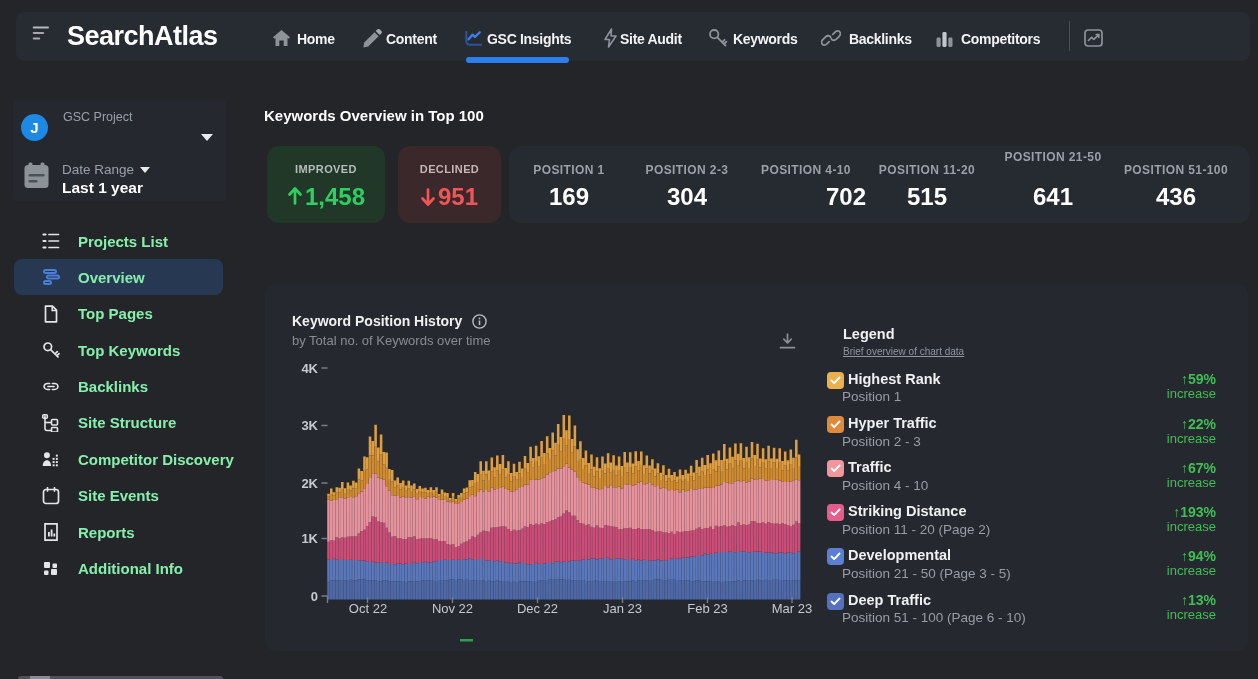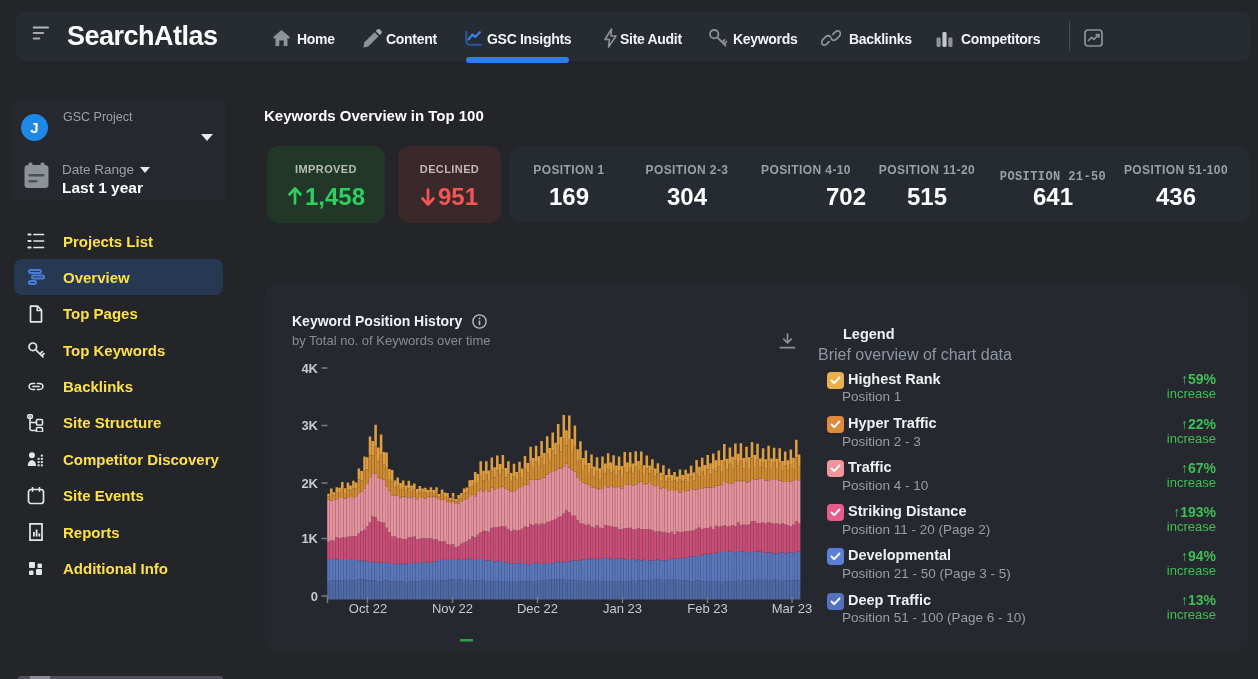--- a/index.html
+++ b/index.html
@@ -8,21 +8,21 @@
   .abs { position:absolute; }
   #root { position:relative; width:1258px; height:679px; }
   .navbar { left:16px; top:12px; width:1234px; height:49px; background:#272b32; border-radius:8px; }
   .navitem { top:12px; height:49px; display:flex; align-items:center; gap:8px;
     color:#f2f3f5; font-size:14px; letter-spacing:-0.3px; font-weight:bold; }
   .logo { color:#fff; font-weight:bold; font-size:27px; letter-spacing:-0.5px; }
   .gscblock { left:13px; top:100px; width:213px; height:101px; background:#25282f; border-radius:4px; }
   .avatar { left:21px; top:114px; width:27px; height:27px; border-radius:50%; background:#1e88e5;
     color:#fff; font-weight:bold; font-size:15px; display:flex; align-items:center; justify-content:center; }
   .mutetxt { color:#9aa0a8; }
-  .menuitem { left:1px; width:237px; height:36px; display:flex; align-items:center; color:#fde047;
+  .menuitem { left:16px; width:237px; height:36px; display:flex; align-items:center; color:#86efac;
     font-size:15px; font-weight:bold; }
   .menuitem .mico { width:18px; height:18px; margin-left:26px; margin-right:18px; flex:none; }
   .mhl { left:14px; width:209px; height:36px; background:#263852; border-radius:8px; }
   .statlabel { font-size:12px; font-weight:bold; letter-spacing:0.4px; color:#99a0a7; text-align:center; }
   .statval { font-size:24px; font-weight:bold; color:#fff; text-align:center; }
   .card { background:#262a31; border-radius:12px; }
   .legtitle { font-size:14.5px; font-weight:bold; color:#eef0f2; }
   .legsub { font-size:13.5px; color:#979da5; }
   .cbx { width:17px; height:17px; border-radius:4px; display:flex; align-items:center; justify-content:center; }
   .grn { color:#3fbf53; text-align:right; }
@@ -217,21 +217,21 @@
 
   <div class="abs card" style="left:509px;top:146px;width:741px;height:77px;"></div>
   <div class="abs statlabel" style="left:509px;top:163px;width:120px;">POSITION 1</div>
   <div class="abs statval" style="left:509px;top:183px;width:120px;">169</div>
   <div class="abs statlabel" style="left:627px;top:163px;width:120px;">POSITION 2-3</div>
   <div class="abs statval" style="left:627px;top:183px;width:120px;">304</div>
   <div class="abs statlabel" style="left:746px;top:163px;width:120px;">POSITION 4-10</div>
   <div class="abs statval" style="left:746px;top:183px;width:120px;text-align:right;">702</div>
   <div class="abs statlabel" style="left:867px;top:163px;width:120px;">POSITION 11-20</div>
   <div class="abs statval" style="left:867px;top:183px;width:120px;">515</div>
-  <div class="abs statlabel" style="left:993px;top:170px;width:120px;font-family:Liberation Mono, monospace;">POSITION 21-50</div>
+  <div class="abs statlabel" style="left:993px;top:150px;width:120px;">POSITION 21-50</div>
   <div class="abs statval" style="left:993px;top:183px;width:120px;">641</div>
   <div class="abs statlabel" style="left:1116px;top:163px;width:120px;">POSITION 51-100</div>
   <div class="abs statval" style="left:1116px;top:183px;width:120px;">436</div>
 
   <div class="abs" style="left:265px;top:284px;width:983px;height:367px;border-radius:10px;background:#25282f;"></div>
   <div class="abs" style="left:292px;top:313px;font-size:14px;font-weight:bold;color:#eef0f2;">Keyword Position History</div>
   <svg class="abs" style="left:472px;top:314px" width="15" height="15" viewBox="0 0 15 15">
     <circle cx="7.5" cy="7.5" r="6.6" fill="none" stroke="#b9bdc2" stroke-width="1.4"></circle>
     <rect x="6.7" y="6.5" width="1.6" height="4.6" fill="#b9bdc2"></rect>
     <rect x="6.7" y="3.6" width="1.6" height="1.7" fill="#b9bdc2"></rect>
@@ -269,21 +269,21 @@
       <text x="452.5" y="613">Nov 22</text>
       <text x="537.5" y="613">Dec 22</text>
       <text x="622.5" y="613">Jan 23</text>
       <text x="707.5" y="613">Feb 23</text>
       <text x="792" y="613">Mar 23</text>
     </g>
     <rect x="460" y="639" width="13" height="2.5" fill="#2f9e4f"></rect>
   </svg>
 
   <div class="abs legtitle" style="left:843px;top:326px;">Legend</div>
-  <div class="abs legsub" style="left:818px;top:346px;font-size:16px;color:#9096a0;">Brief overview of chart data</div>
+  <div class="abs legsub" style="left:843px;top:346px;font-size:10px;color:#9096a0;text-decoration:underline;">Brief overview of chart data</div>
   <div class="abs cbx" style="left:827px;top:371.5px;background:#ecaf4e;">
       <svg width="11" height="9" viewBox="0 0 11 9">
         <path d="M1.5 4.5 L4.2 7.2 L9.5 1.5" fill="none" stroke="#fff" stroke-width="1.9" stroke-linecap="round" stroke-linejoin="round"></path>
       </svg>
     </div>
   <div class="abs legtitle" style="left:848px;top:370.5px;">Highest Rank</div>
   <div class="abs legsub" style="left:842px;top:389.0px;">Position 1</div>
   <div class="abs grn" style="left:1050px;top:371.0px;width:166px;font-size:14px;font-weight:bold;">↑59%</div>
   <div class="abs grn" style="left:1050px;top:386.0px;width:166px;font-size:13px;">increase</div>
   <div class="abs cbx" style="left:827px;top:416.0px;background:#e08a3c;">

